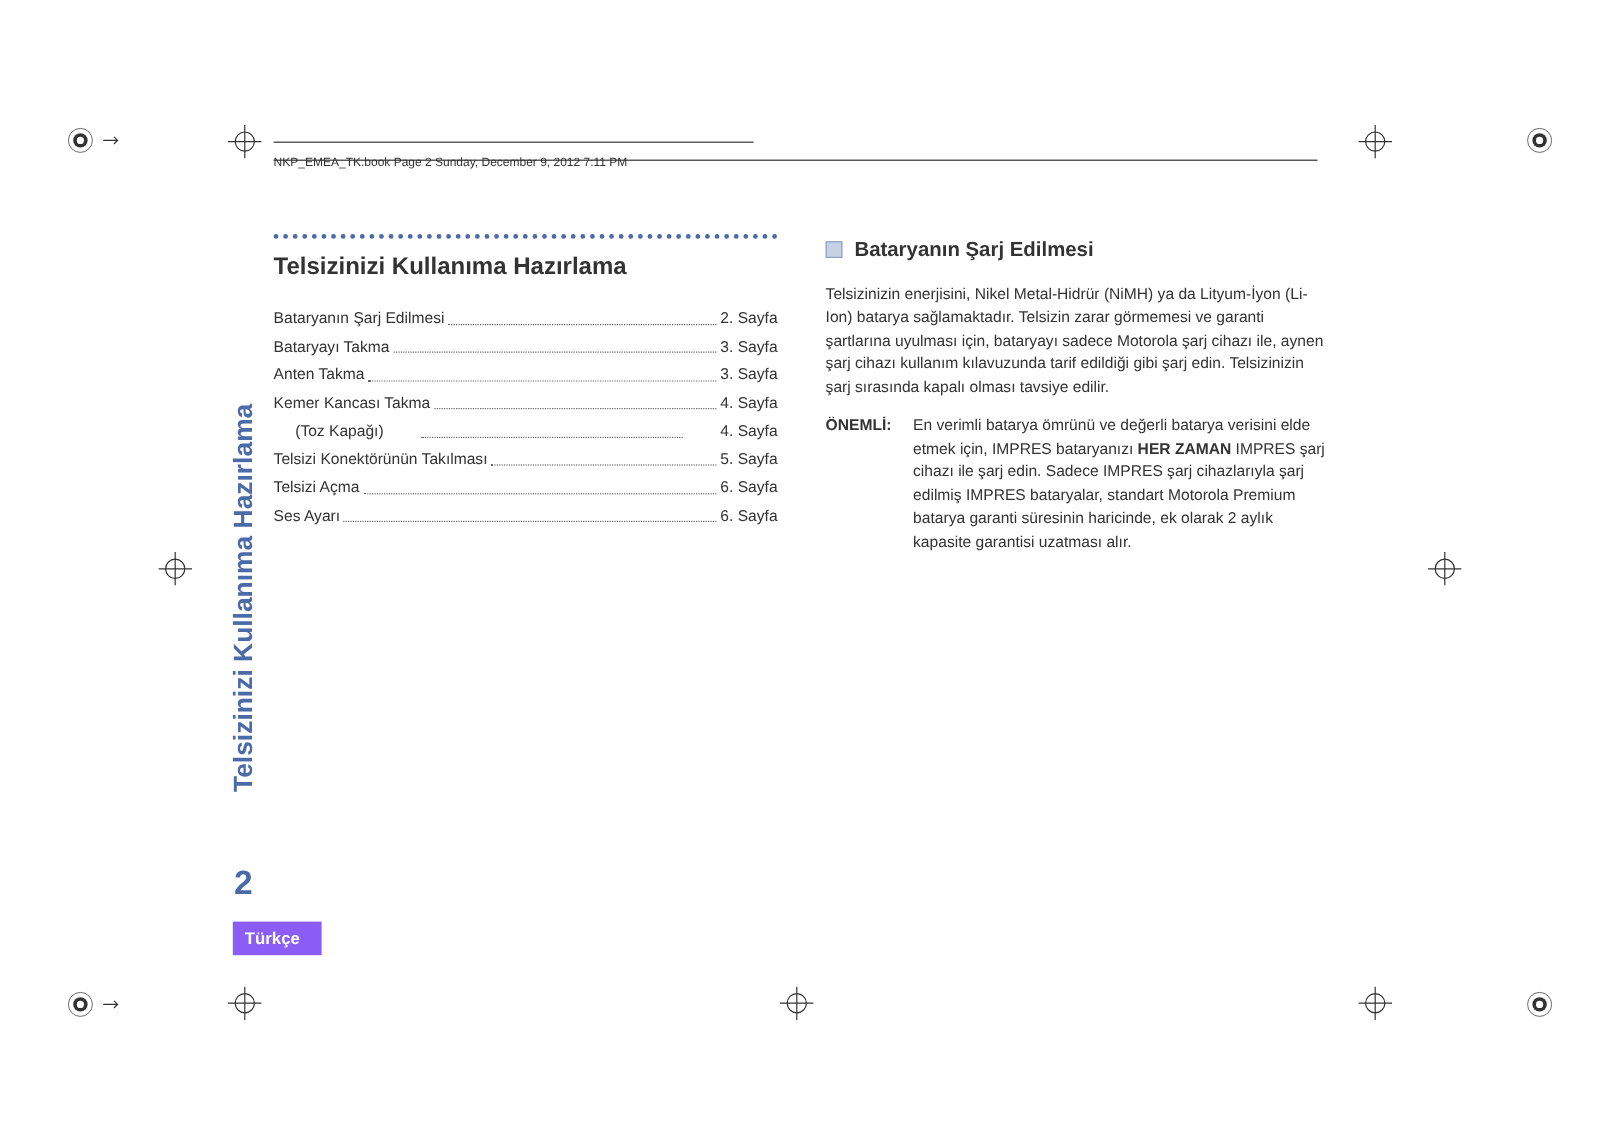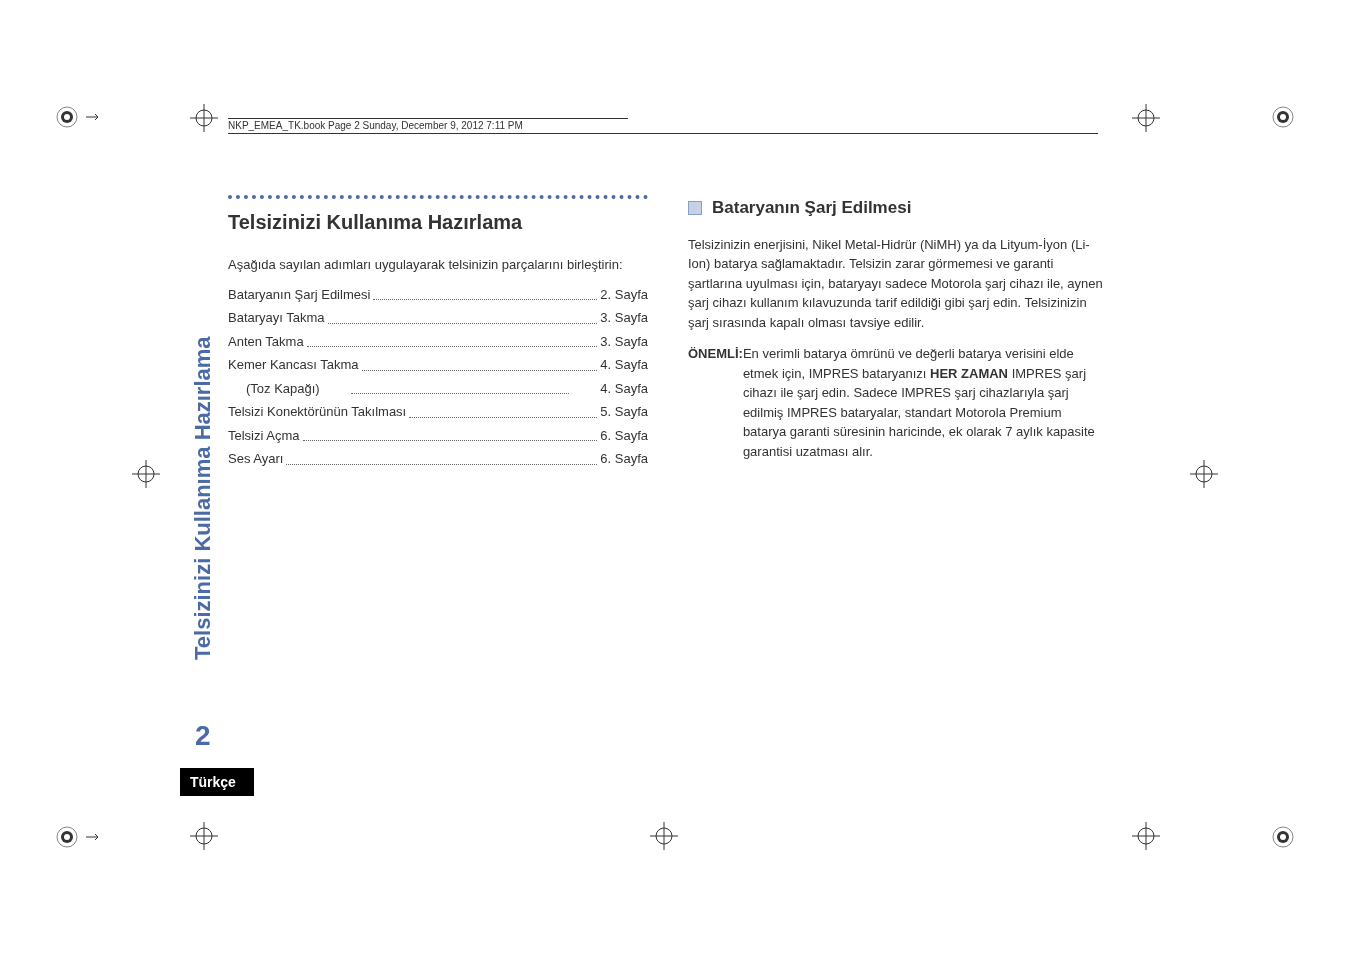--- a/index.html
+++ b/index.html
@@ -23,21 +23,21 @@
       height: 28px;
     }
     .crosshair svg { width: 100%; height: 100%; }
     .header-line {
       position: absolute;
       top: 118px;
       left: 228px;
       font-size: 10px;
       color: #333;
       border-top: 1px solid #333;
-      padding-top: 1px;
+      padding-top: 11px;
       width: 400px;
     }
     .header-rule {
       position: absolute;
       top: 133px;
       left: 228px;
       width: 870px;
       border-top: 1px solid #333;
     }
     .content {
@@ -89,20 +89,21 @@
     .sq-marker {
       width: 14px;
       height: 14px;
       background: #c7d1e6;
       border: 1px solid #8aa0c8;
       display: inline-block;
     }
     .para { margin-bottom: 12px; }
     .note {
       display: flex;
+      gap: 18px;
       margin-top: 6px;
     }
     .note-label { font-weight: bold; white-space: nowrap; }
     .note-body { flex: 1; }
     .sidebar-text {
       position: absolute;
       left: 190px;
       top: 300px;
       transform: rotate(-90deg);
       transform-origin: left top;
@@ -115,23 +116,23 @@
     .page-num {
       position: absolute;
       left: 195px;
       top: 720px;
       font-size: 28px;
       font-weight: bold;
       color: #4a6aa8;
     }
     .lang-box {
       position: absolute;
-      left: 180px;
+      left: 194px;
       top: 768px;
-      background: #000000;
+      background: #8b5cf6;
       color: #fff;
       font-size: 14px;
       font-weight: bold;
       padding: 6px 18px 6px 10px;
       border-radius: 0 0 0 0;
     }
     .em { }
     .bold { font-weight: bold; margin-top: 16px; }
     .mini-cross {
       position: absolute;
@@ -237,21 +238,20 @@
 <div class="header-rule"></div>
 
 <div class="sidebar-text">Telsizinizi Kullanıma Hazırlama</div>
 <div class="page-num">2</div>
 <div class="lang-box">Türkçe</div>
 
 <div class="content">
 
   <div class="col">
     <div class="main-heading">Telsizinizi Kullanıma Hazırlama</div>
-    <p class="intro">Aşağıda sayılan adımları uygulayarak telsinizin parçalarını birleştirin:</p>
     <div id="toc">
         <div class="toc-line">
           <span class="toc-title">Bataryanın Şarj Edilmesi</span>
           <span class="toc-dots"></span>
           <span class="toc-page">2. Sayfa</span>
         </div>
         <div class="toc-line">
           <span class="toc-title">Bataryayı Takma</span>
           <span class="toc-dots"></span>
           <span class="toc-page">3. Sayfa</span>
@@ -293,18 +293,18 @@
     <div class="sub-heading">
       <span class="sq-marker"></span>
       <span>Bataryanın Şarj Edilmesi</span>
     </div>
     <p class="para">
       <span>Telsizinizin enerjisini, Nikel Metal-Hidrür (NiMH) ya da Lityum-İyon (Li-Ion) batarya sağlamaktadır. Telsizin zarar görmemesi ve garanti şartlarına uyulması için, bataryayı sadece Motorola şarj cihazı ile, </span><span class="em">aynen</span><span> şarj cihazı kullanım kılavuzunda tarif edildiği gibi şarj edin. Telsizinizin şarj sırasında kapalı olması tavsiye edilir.</span>
     </p>
     <div class="note">
       <div class="note-label">ÖNEMLİ:</div>
       <div class="note-body">
-        <span>En verimli batarya ömrünü ve değerli batarya verisini elde etmek için, IMPRES bataryanızı </span><span class="bold">HER ZAMAN</span><span> IMPRES şarj cihazı ile şarj edin. Sadece IMPRES şarj cihazlarıyla şarj edilmiş IMPRES bataryalar, standart Motorola Premium batarya garanti süresinin haricinde, ek olarak 7 aylık kapasite garantisi uzatması alır.</span>
+        <span>En verimli batarya ömrünü ve değerli batarya verisini elde etmek için, IMPRES bataryanızı </span><span class="bold">HER ZAMAN</span><span> IMPRES şarj cihazı ile şarj edin. Sadece IMPRES şarj cihazlarıyla şarj edilmiş IMPRES bataryalar, standart Motorola Premium batarya garanti süresinin haricinde, ek olarak 2 aylık kapasite garantisi uzatması alır.</span>
       </div>
     </div>
   </div>
 
 </div>
 
 </body></html>

